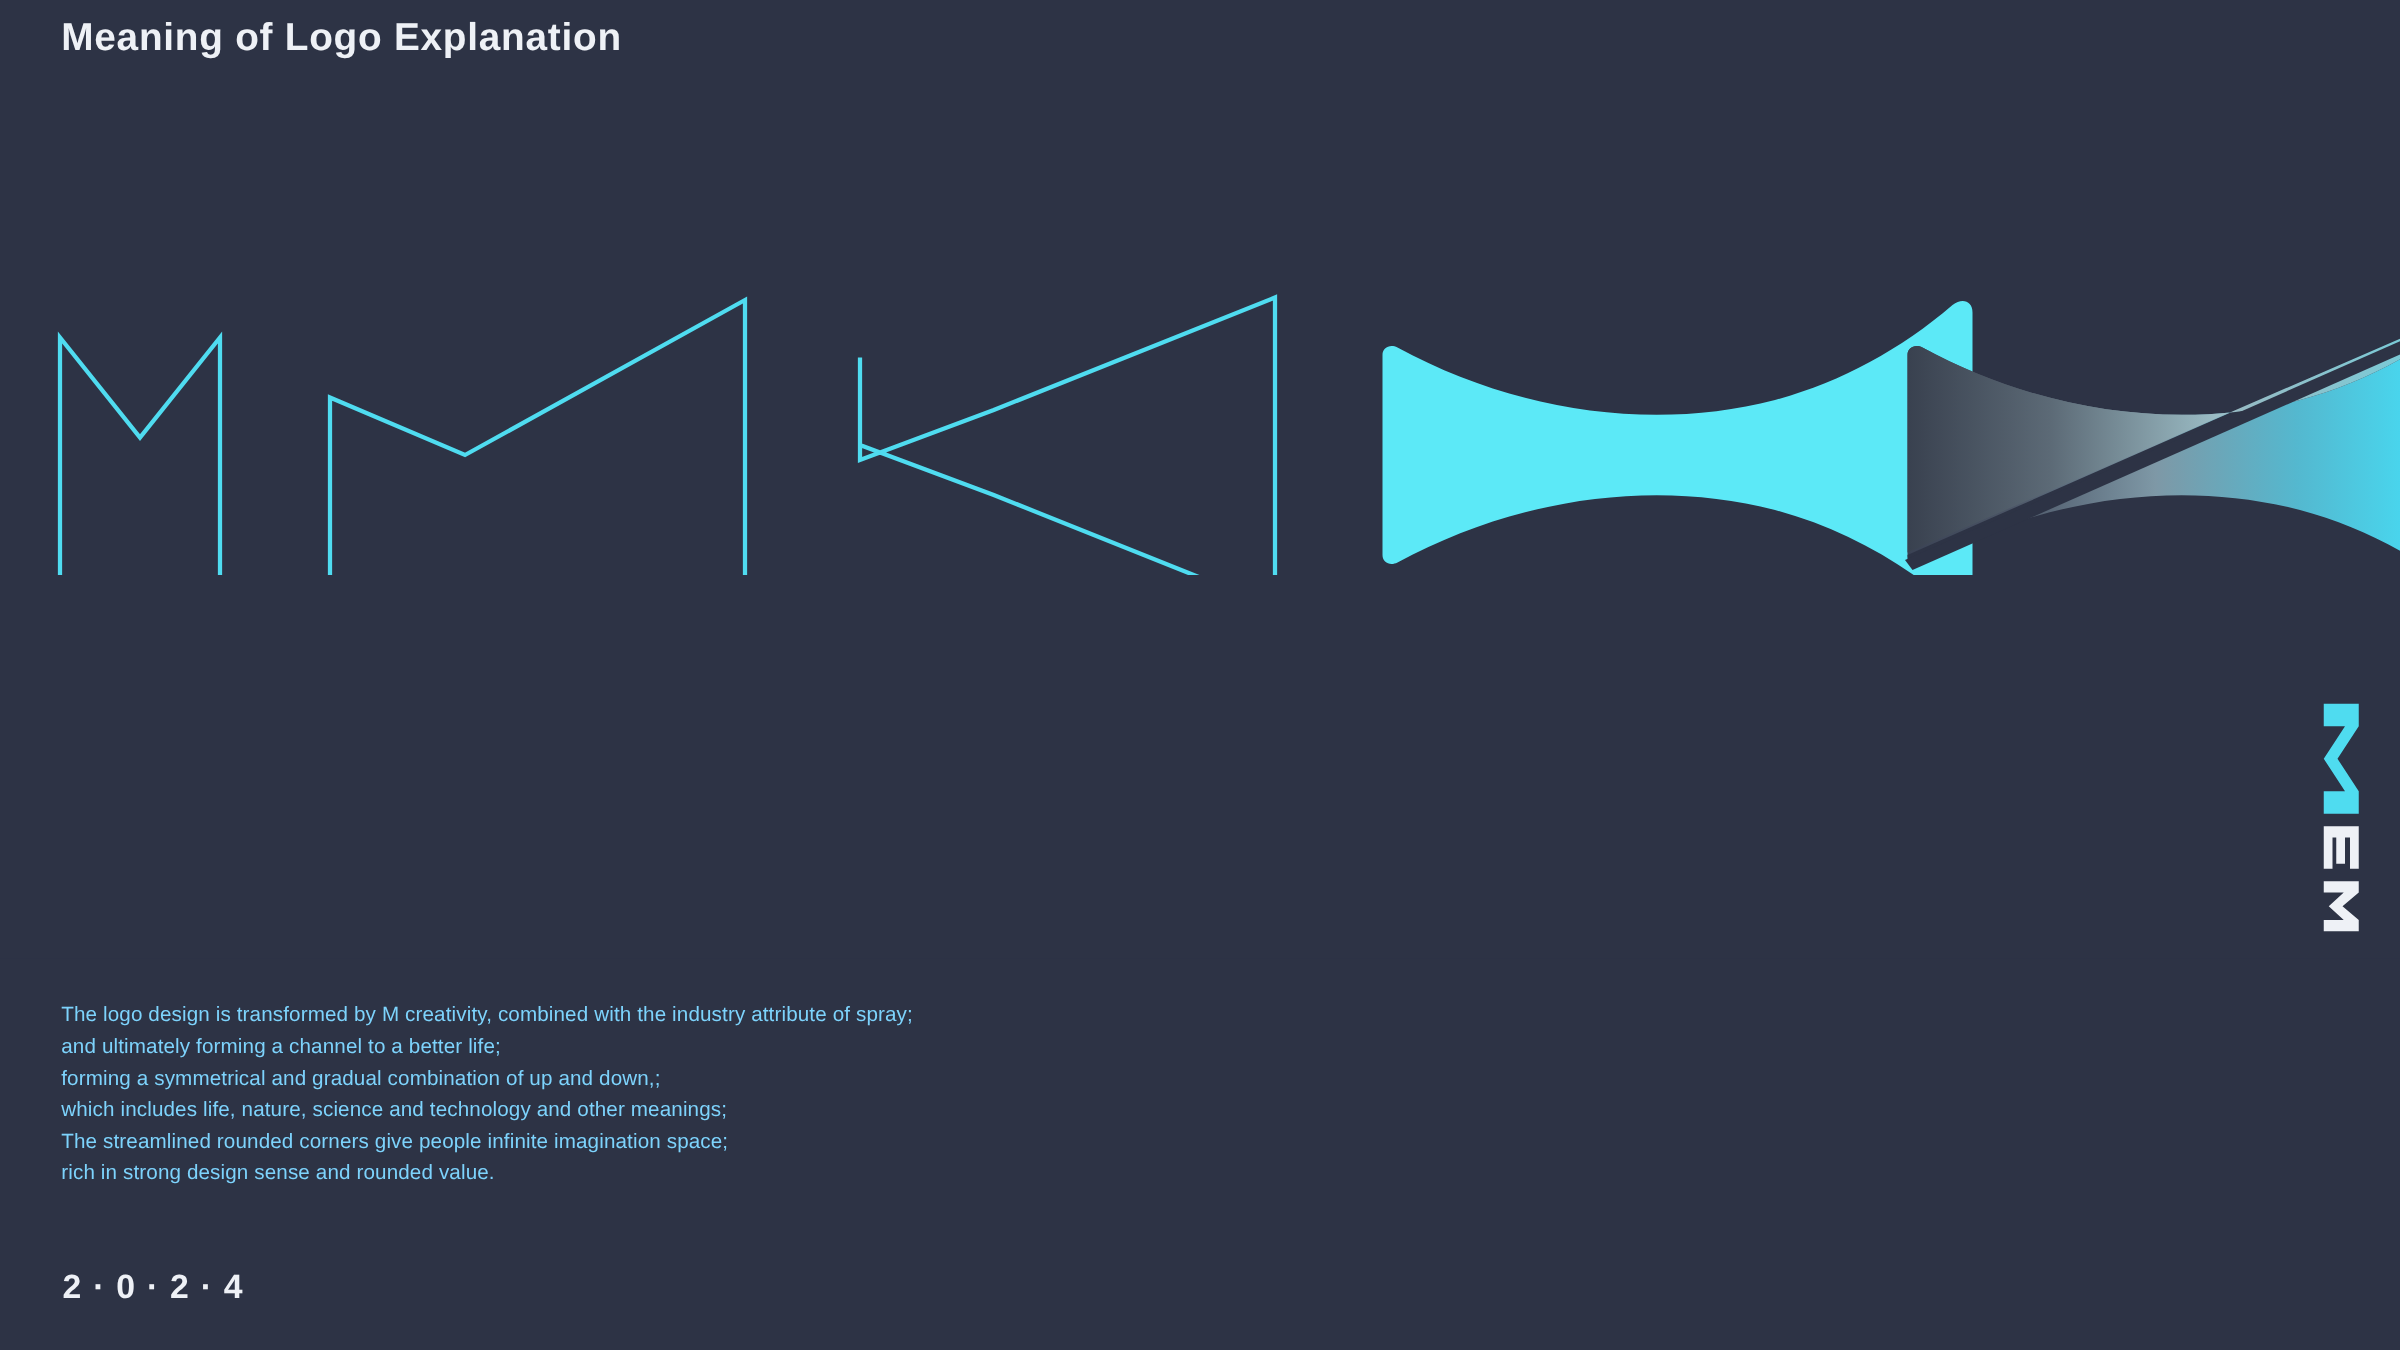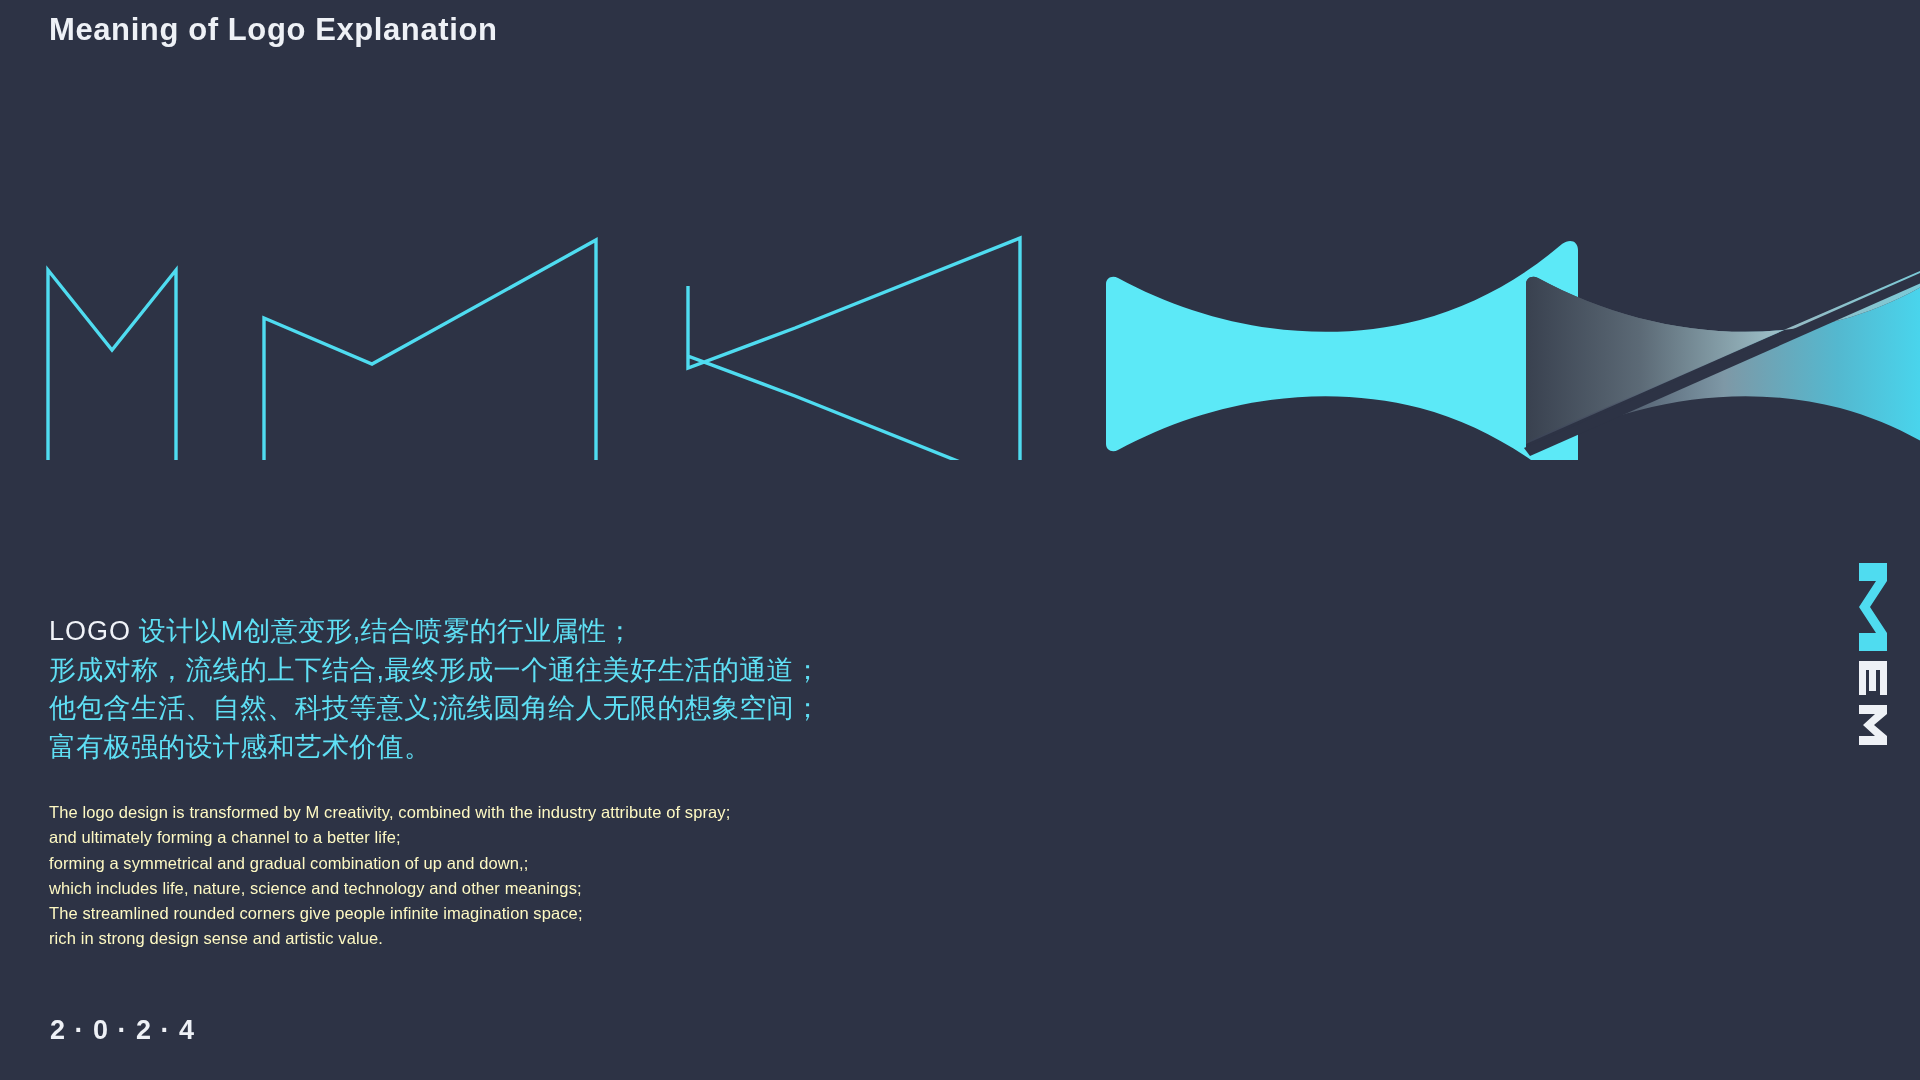--- a/index.html
+++ b/index.html
@@ -53,21 +53,21 @@
   }
 
   .en-block {
     position:absolute;
     left:49px; top:800px;
     width:1200px;
   }
   .en-line {
     font-size:16.5px;
     line-height:25.3px;
-    color:#fef9c3;
+    color:#7dd3fc;
     letter-spacing:0.1px;
     white-space:nowrap;
   }
 
   
   .year {
     position:absolute;
     left:50px; top:1030px;
     font-size:27px;
     font-weight:700;
@@ -156,34 +156,28 @@
                  C 1526 98 1532 95 1538 98
                  C 1630 148 1740 166 1840 140
                  C 1892 126 1940 100 1982 64
                  L 1526 262
                  Z" fill="url(#gradUpper)" opacity="0.95"></path>
         <path d="M 1524 268 L 1990 62 L 1996 70 L 1530 276 Z" fill="#2d3345"></path>
       </g>
     </svg>
   </div>
 
-  <div class="desc-block">
-    <div class="cn-line"><span class="lead">LOGO</span><span> 设计以M创意变形,结合喷雾的行业属性；</span></div>
-    <div class="cn-line">形成对称，流线的上下结合,最终形成一个通往美好生活的通道；</div>
-    <div class="cn-line">他包含生活、自然、科技等意义;流线圆角给人无限的想象空间；</div>
-    <div class="cn-line">富有极强的设计感和艺术价值。</div>
-  </div>
 
   <div class="en-block">
     <div class="en-line">The logo design is transformed by M creativity, combined with the industry attribute of spray;</div>
     <div class="en-line">and ultimately forming a channel to a better life;</div>
     <div class="en-line">forming a symmetrical and gradual combination of up and down,;</div>
     <div class="en-line">which includes life, nature, science and technology and other meanings;</div>
     <div class="en-line">The streamlined rounded corners give people infinite imagination space;</div>
-    <div class="en-line">rich in strong design sense and artistic value.</div>
+    <div class="en-line">rich in strong design sense and rounded value.</div>
   </div>
 
   <div class="year">2 · 0 · 2 · 4</div>
 
   <div class="brand">
     <svg viewBox="0 0 76 320" xmlns="http://www.w3.org/2000/svg">
       <g transform="rotate(90 38 160) translate(-122 0)">
 
         <g>
           <path d="M 132 147 L 132 175 L 150 175 L 150 158 L 176 175 L 202 158 L 202 175 L 220 175 L 220 147 L 202 147 L 176 164 L 150 147 Z" fill="#4fdcf0"></path>

